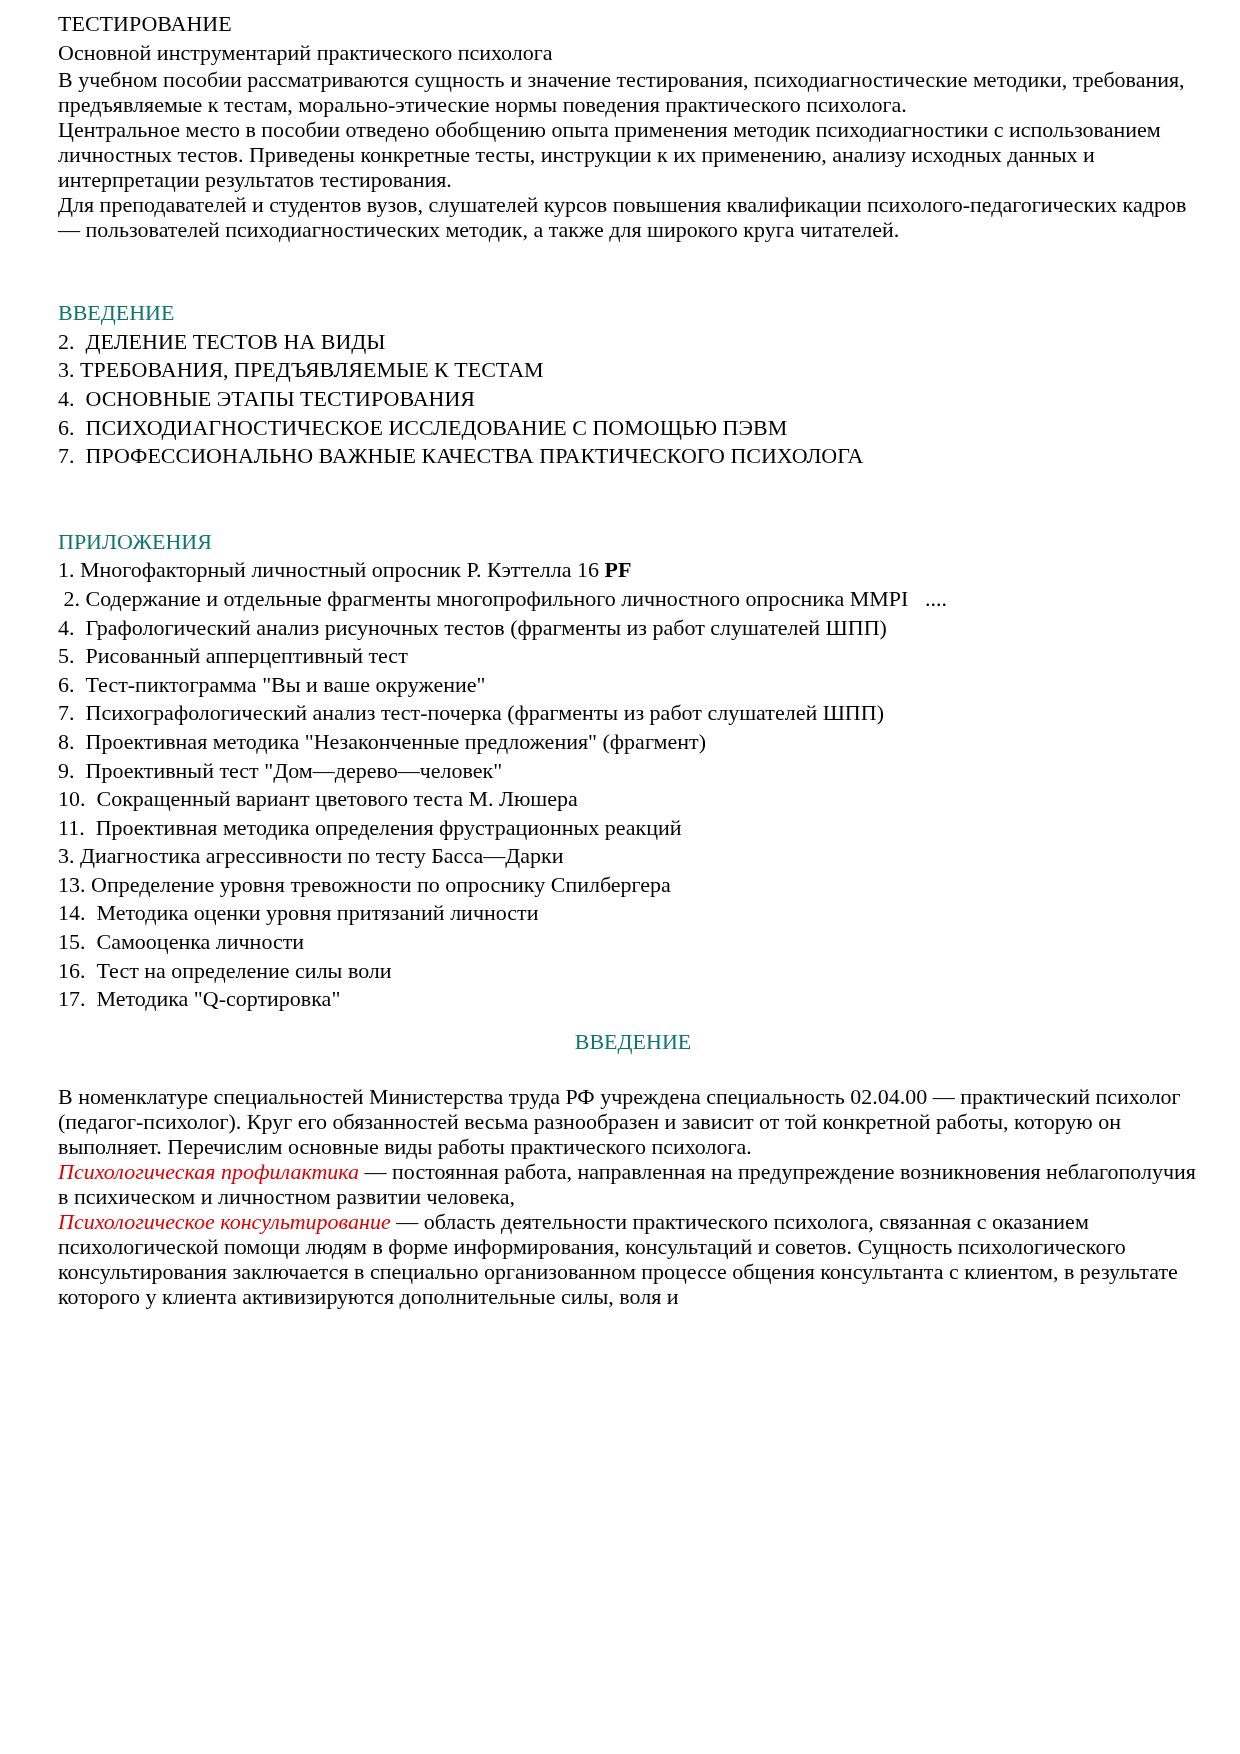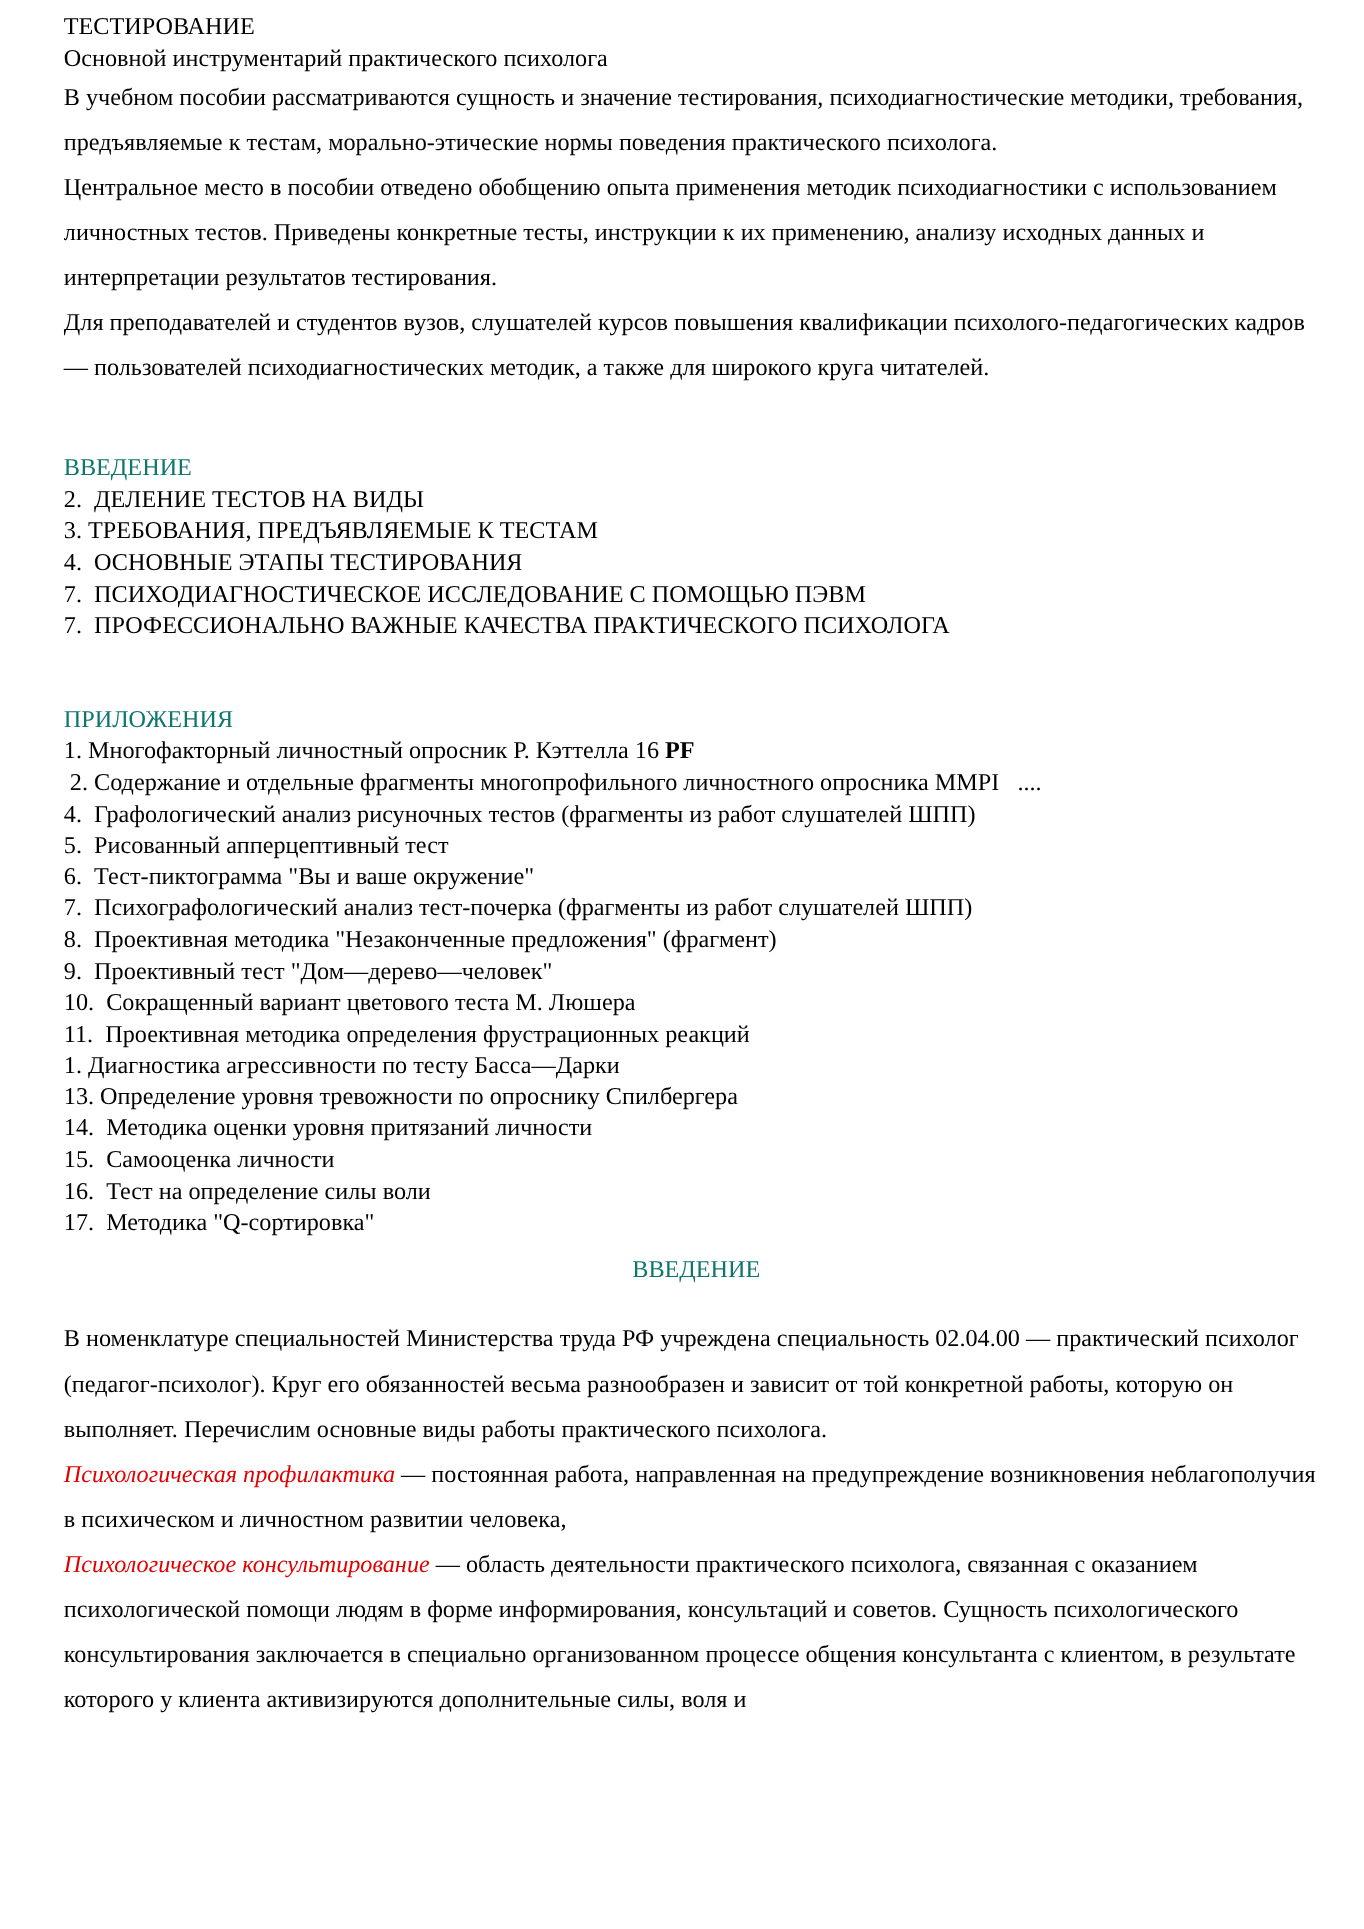--- a/index.html
+++ b/index.html
@@ -3,21 +3,21 @@
 <meta charset="utf-8">
 <style>
   html, body { margin: 0; padding: 0; background: #ffffff; }
   body {
     width: 1240px; height: 1754px; position: relative; overflow: hidden;
     font-family: "Liberation Serif", "DejaVu Serif", serif;
     font-size: 22px; color: #000000;
   }
   .page { position: absolute; left: 58px; top: 10px; width: 1150px; }
   .line { line-height: 28.6px; white-space: pre-wrap; }
-  .para { line-height: 41px; }
+  .para { line-height: 25px; }
   .blue { color: #0f766e; }
   .red-it { color: #e00000; font-style: italic; }
   .center { text-align: center; }
   .gap-lg { height: 57px; }
   .gap-md { height: 28px; }
   b.pf { font-weight: bold; }
   .toc-item, .app-item { display: block; }
 </style>
 </head>
 <body>
@@ -29,39 +29,39 @@
   <div class="para">Центральное место в пособии отведено обобщению опыта применения методик психодиагностики с использованием личностных тестов. Приведены конкретные тесты, инструкции к их применению, анализу исходных данных и интерпретации результатов тестирования.</div>
   <div class="para">Для преподавателей и студентов вузов, слушателей курсов повышения квалификации психолого-педагогических кадров — пользователей психодиагностических методик, а также для широкого круга читателей.</div>
 
   <div class="gap-lg"></div>
 
   <div class="line blue">ВВЕДЕНИЕ</div>
   <div>
     <span class="line toc-item">2.  ДЕЛЕНИЕ ТЕСТОВ НА ВИДЫ</span>
     <span class="line toc-item">3. ТРЕБОВАНИЯ, ПРЕДЪЯВЛЯЕМЫЕ К ТЕСТАМ</span>
     <span class="line toc-item">4.  ОСНОВНЫЕ ЭТАПЫ ТЕСТИРОВАНИЯ</span>
-    <span class="line toc-item">7.  ПСИХОДИАГНОСТИЧЕСКОЕ ИССЛЕДОВАНИЕ С ПОМОЩЬЮ ПЭВМ</span>
+    <span class="line toc-item">6.  ПСИХОДИАГНОСТИЧЕСКОЕ ИССЛЕДОВАНИЕ С ПОМОЩЬЮ ПЭВМ</span>
     <span class="line toc-item">7.  ПРОФЕССИОНАЛЬНО ВАЖНЫЕ КАЧЕСТВА ПРАКТИЧЕСКОГО ПСИХОЛОГА</span>
   </div>
 
   <div class="gap-lg"></div>
 
   <div class="line blue">ПРИЛОЖЕНИЯ</div>
   <div>
     <span class="line app-item"><span>1. Многофакторный личностный опросник Р. Кэттелла 16 </span><b class="pf">PF</b></span>
     <span class="line app-item"> 2. Содержание и отдельные фрагменты многопрофильного личностного опросника MMPI   ....</span>
     <span class="line app-item">4.  Графологический анализ рисуночных тестов (фрагменты из работ слушателей ШПП)</span>
     <span class="line app-item">5.  Рисованный апперцептивный тест</span>
     <span class="line app-item">6.  Тест-пиктограмма "Вы и ваше окружение"</span>
     <span class="line app-item">7.  Психографологический анализ тест-почерка (фрагменты из работ слушателей ШПП)</span>
     <span class="line app-item">8.  Проективная методика "Незаконченные предложения" (фрагмент)</span>
     <span class="line app-item">9.  Проективный тест "Дом—дерево—человек"</span>
     <span class="line app-item">10.  Сокращенный вариант цветового теста М. Люшера</span>
     <span class="line app-item">11.  Проективная методика определения фрустрационных реакций</span>
-    <span class="line app-item">1. Диагностика агрессивности по тесту Басса—Дарки</span>
+    <span class="line app-item">3. Диагностика агрессивности по тесту Басса—Дарки</span>
     <span class="line app-item">13. Определение уровня тревожности по опроснику Спилбергера</span>
     <span class="line app-item">14.  Методика оценки уровня притязаний личности</span>
     <span class="line app-item">15.  Самооценка личности</span>
     <span class="line app-item">16.  Тест на определение силы воли</span>
     <span class="line app-item">17.  Методика "Q-сортировка"</span>
   </div>
 
   <div style="height:14px"></div>
   <div class="line blue center">ВВЕДЕНИЕ</div>
   <div class="gap-md"></div>

